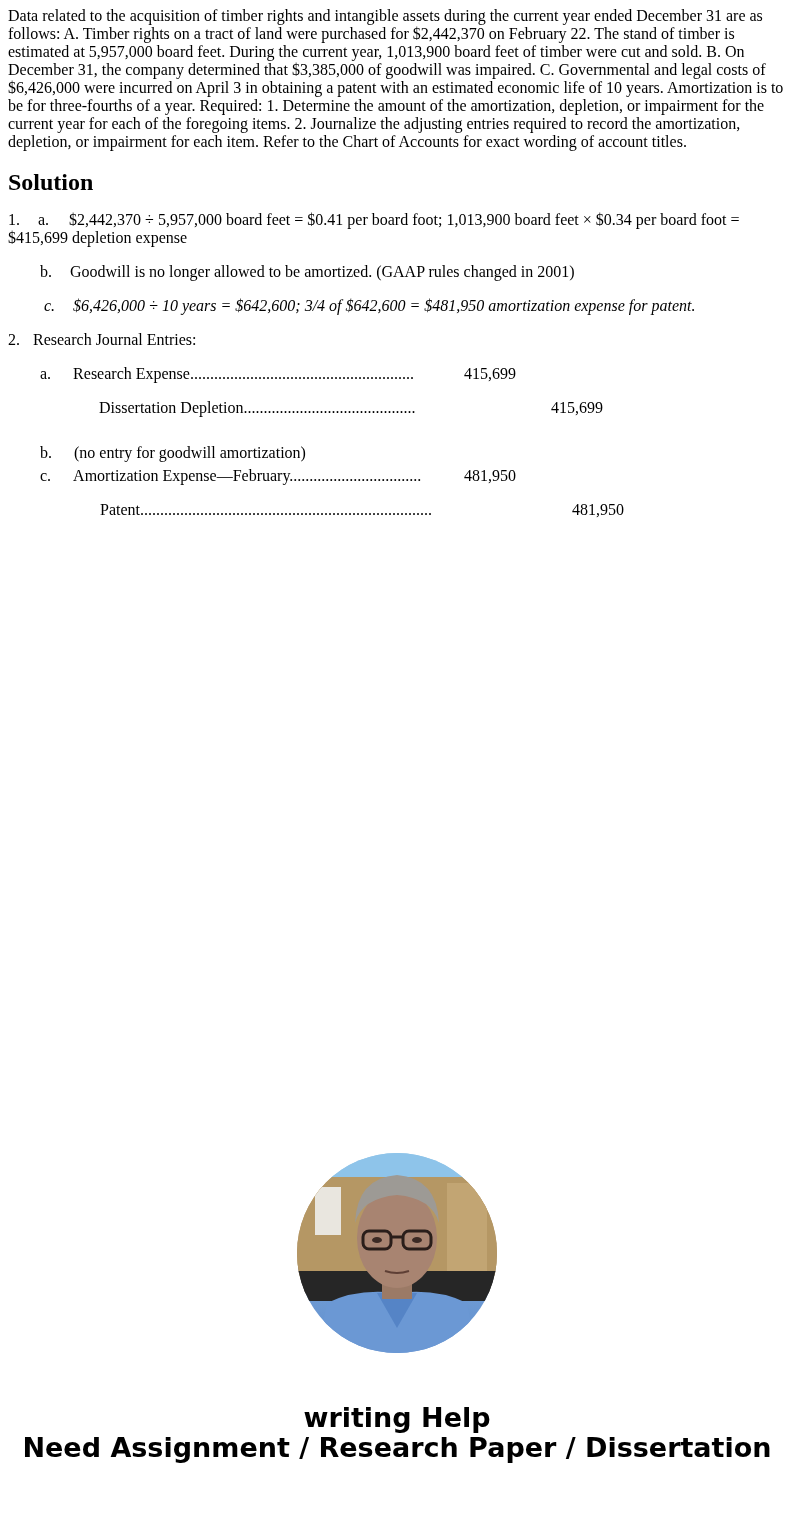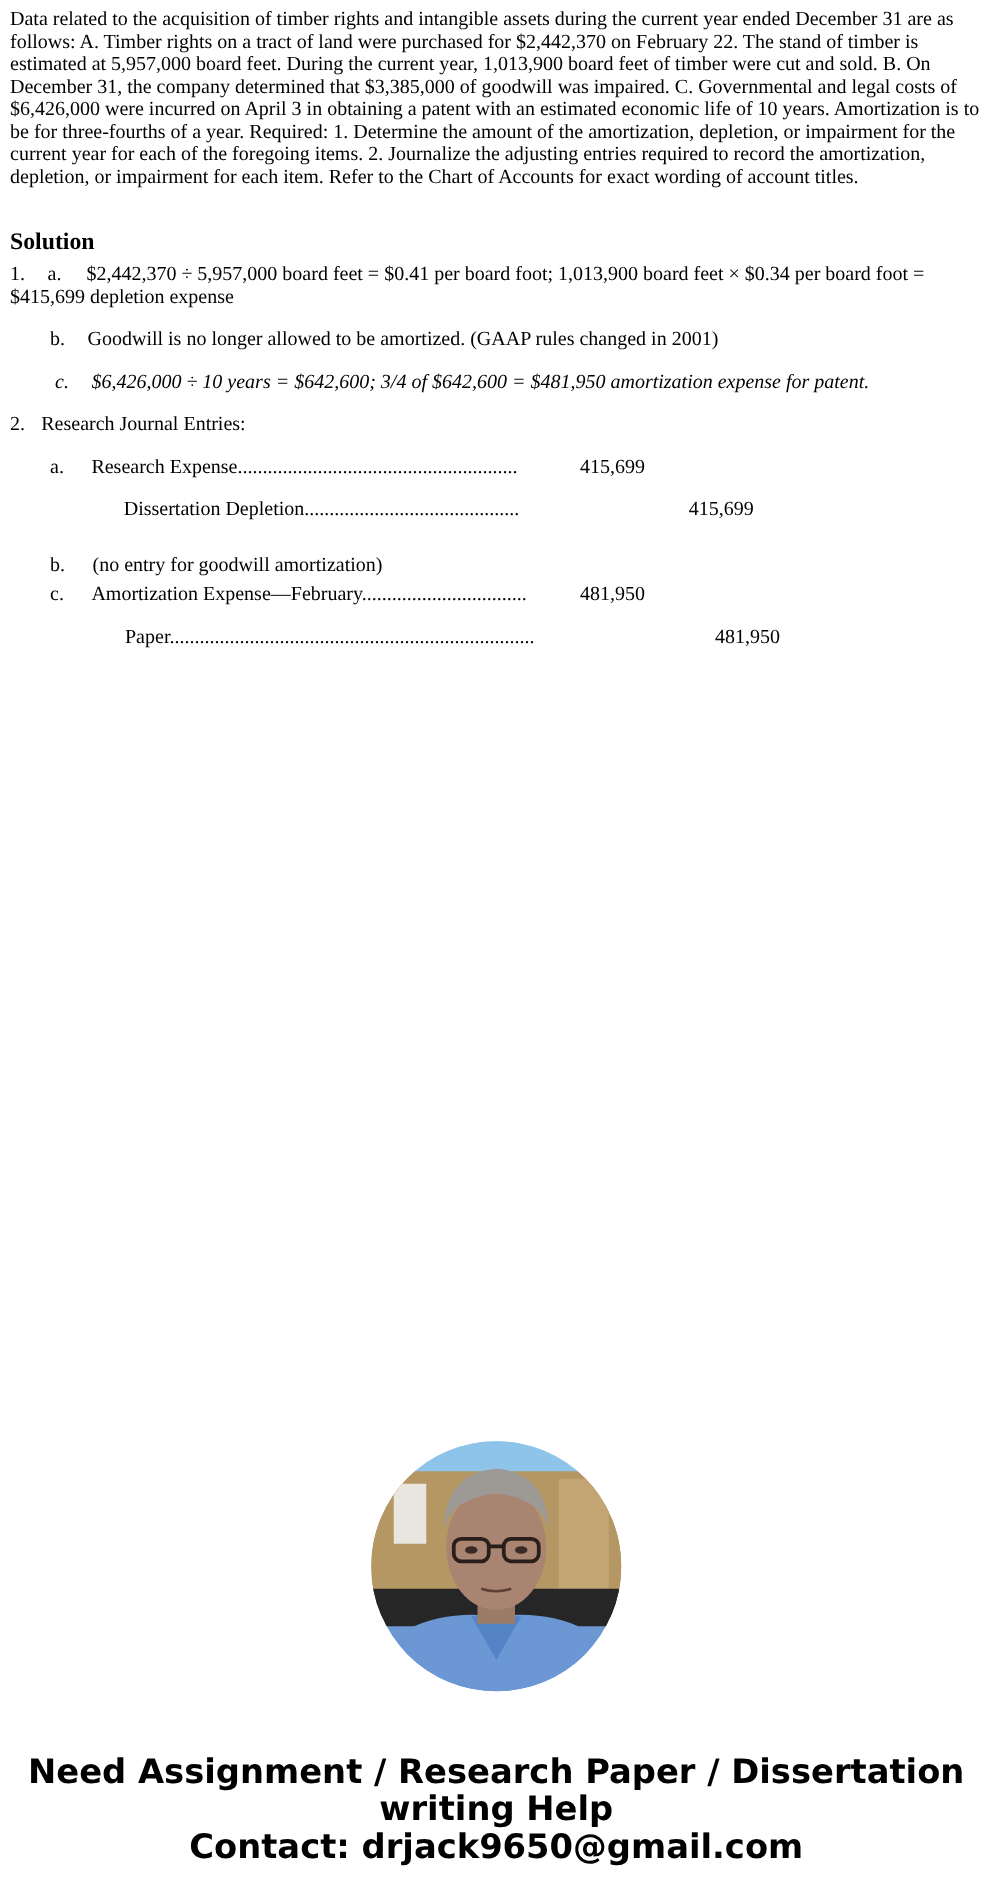--- a/index.html
+++ b/index.html
@@ -5,22 +5,22 @@
     html, body { margin: 0; padding: 0; background: #ffffff; }
     body {
       width: 794px; height: 1523px; position: relative; overflow: hidden;
       font-family: "Liberation Serif", serif; font-size: 16px; color: #000;
     }
     .problem {
       position: absolute; left: 8px; top: 7px; width: 780px;
       line-height: 18px; margin: 0;
     }
     .solution-heading {
-      position: absolute; left: 8px; top: 184px; margin: 0;
-      font-size: 19px; font-weight: bold; line-height: 20px;
+      position: absolute; left: 8px; top: 172px; margin: 0;
+      font-size: 24px; font-weight: bold; line-height: 20px;
     }
     .line { position: absolute; line-height: 18px; white-space: nowrap; }
     .wrap { white-space: normal; }
     .tab { display: inline-block; }
     .amt { position: absolute; white-space: nowrap; line-height: 18px; }
     .avatar {
       position: absolute; left: 297px; top: 1153px; width: 200px; height: 200px;
       border-radius: 50%; overflow: hidden;
       background: linear-gradient(180deg, #8fc3e6 0%, #9cc7e3 12%, #b89a6a 13%, #a9895c 55%, #2a2a2a 62%, #2b2b2b 70%, #6e9ad3 71%, #5f8fcf 100%);
     }
@@ -68,21 +68,21 @@
 <div class="line" style="left:40px; top:444px;">
   <span>b.</span><span class="tab" style="width:22px;"></span><span>(no entry for goodwill amortization)</span>
 </div>
 
 <div class="line" style="left:40px; top:467px;">
   <span>c.</span><span class="tab" style="width:22px;"></span><span>Amortization Expense—February.................................</span>
 </div>
 <span class="amt" style="left:464px; top:467px;">481,950</span>
 
 <div class="line" style="left:100px; top:501px;">
-  <span>Paper.........................................................................</span>
+  <span>Patent.........................................................................</span>
 </div>
 <span class="amt" style="left:572px; top:501px;">481,950</span>
 
 <div class="avatar" title="author-photo">
   <svg viewBox="0 0 200 200">
     <rect x="0" y="0" width="200" height="26" fill="#8ec4ea"></rect>
     <rect x="0" y="24" width="200" height="100" fill="#b59764"></rect>
     <rect x="18" y="34" width="26" height="48" fill="#e9e6df"></rect>
     <rect x="150" y="30" width="40" height="90" fill="#c2a573"></rect>
     <rect x="0" y="118" width="200" height="30" fill="#262626"></rect>
@@ -94,16 +94,15 @@
     <rect x="66" y="78" width="28" height="18" rx="6" fill="none" stroke="#2a1e1a" stroke-width="3"></rect>
     <rect x="106" y="78" width="28" height="18" rx="6" fill="none" stroke="#2a1e1a" stroke-width="3"></rect>
     <line x1="94" y1="84" x2="106" y2="84" stroke="#2a1e1a" stroke-width="3"></line>
     <ellipse cx="80" cy="87" rx="5" ry="3" fill="#3b2a24"></ellipse>
     <ellipse cx="120" cy="87" rx="5" ry="3" fill="#3b2a24"></ellipse>
     <path d="M88 118 Q100 122 112 118" stroke="#5e3f35" stroke-width="2" fill="none"></path>
   </svg>
 </div>
 
 <div class="cta">
+  <div>writing Help</div>
   <div>Need Assignment / Research Paper / Dissertation</div>
-  <div>writing Help</div>
-  <div>Contact: drjack9650@gmail.com</div>
 </div>
 
 </body></html>

